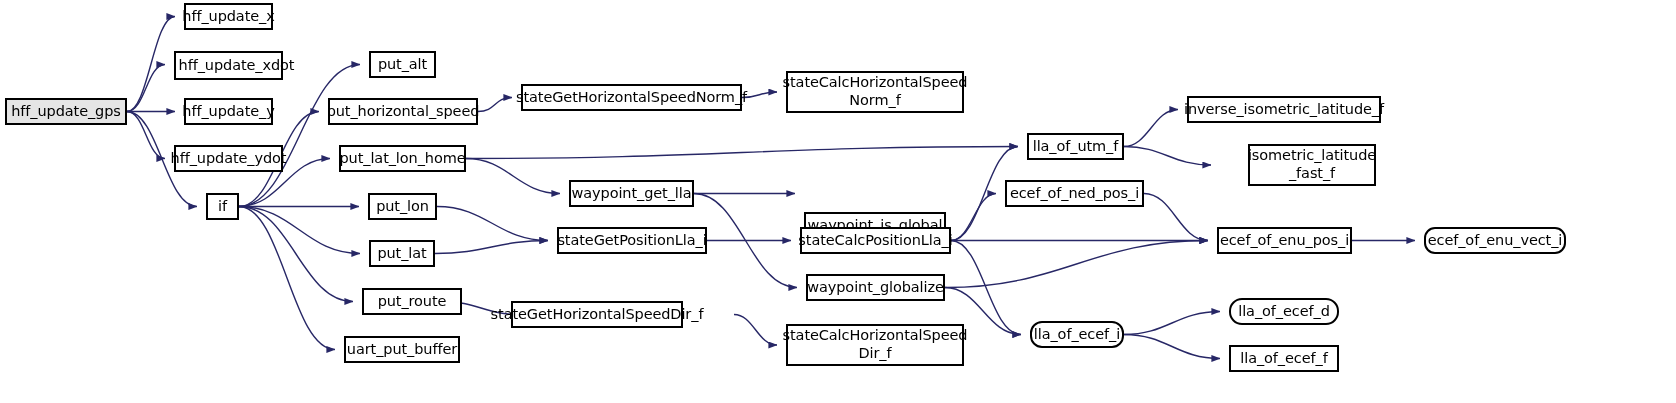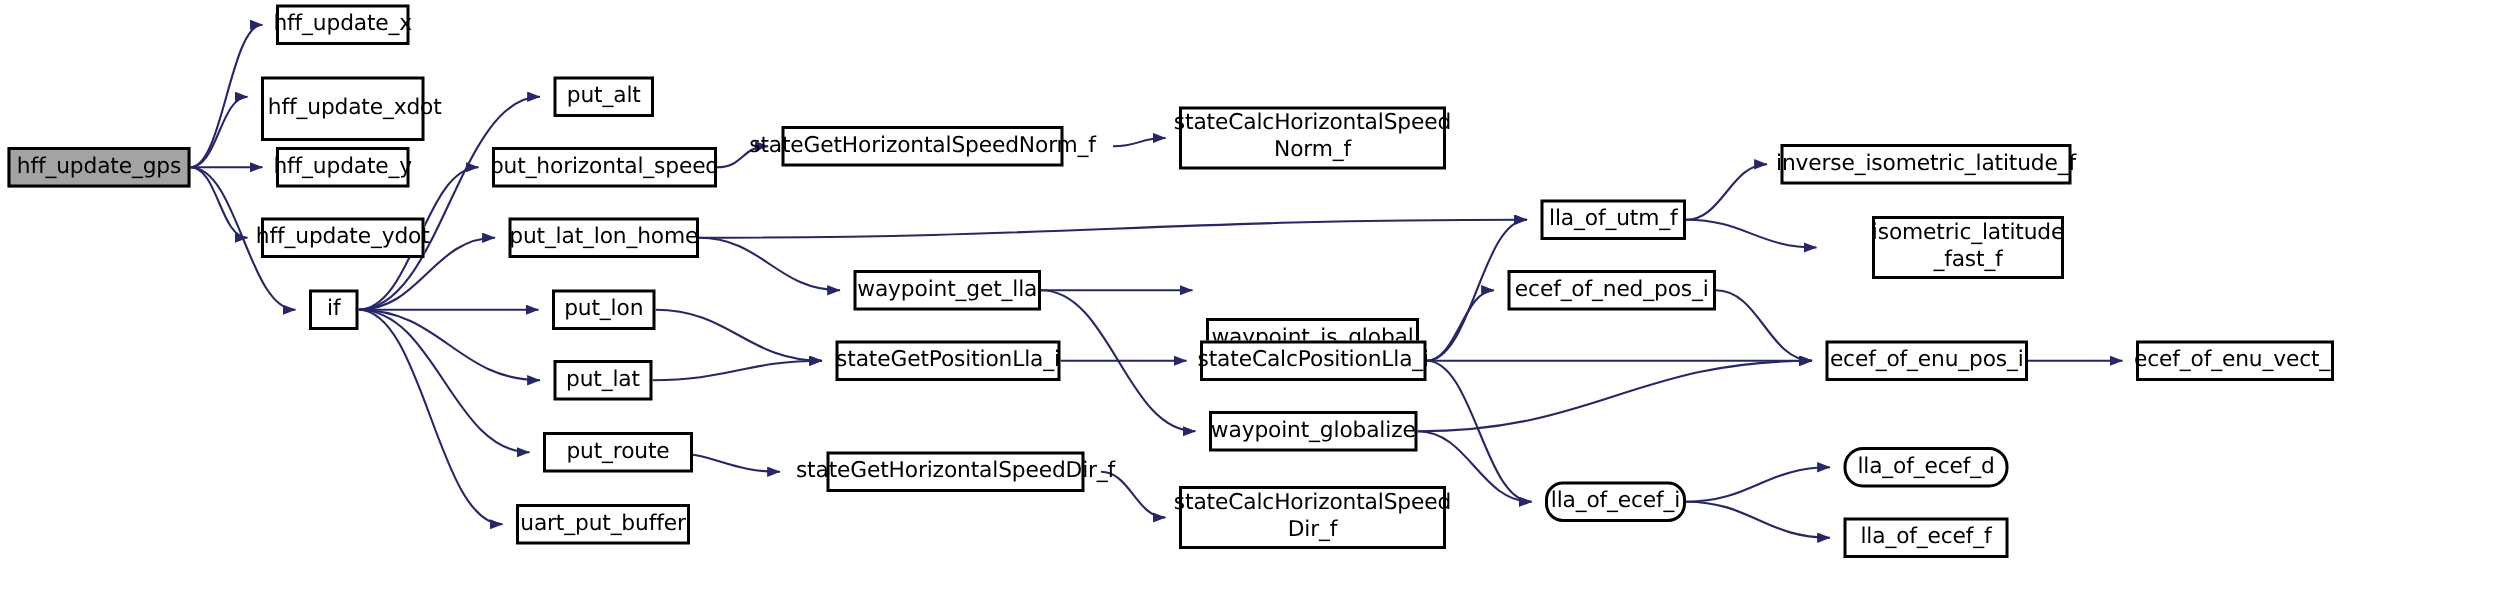--- a/index.html
+++ b/index.html
@@ -32,21 +32,21 @@
     align-items: center;
     justify-content: center;
     text-align: center;
     font-size: 14.5px;
     line-height: 1.22;
     letter-spacing: -0.1px;
     white-space: pre-line;
     z-index: 2;
   }
   .node.highlight {
-    background: #a3a3a3;
+    background: #e5e5e5;
   }
 </style>
 </head>
 <body>
 
 <div id="canvas">
   <svg id="edges" viewBox="0 0 1676 403">
     <defs>
       <marker id="arrow" markerWidth="9" markerHeight="7" refX="8.6" refY="3.5" orient="auto" markerUnits="userSpaceOnUse">
         <path d="M0,0 L9,3.5 L0,7 z" fill="#272766"></path>
@@ -86,46 +86,46 @@
         <path d="M1124,334.5 C1167.2,334.5 1176.8,311.5 1220,311.5" fill="none" stroke="#272766" stroke-width="1.4" marker-end="url(#arrow)"></path>
         <path d="M1124,334.5 C1167.2,334.5 1176.8,358.5 1220,358.5" fill="none" stroke="#272766" stroke-width="1.4" marker-end="url(#arrow)"></path>
         <path d="M1352,240.5 L1415,240.5" fill="none" stroke="#272766" stroke-width="1.4" marker-end="url(#arrow)"></path>
         <path d="M442,301.5 C477.1,301.5 484.9,314.5 520,314.5" fill="none" stroke="#272766" stroke-width="1.4" marker-end="url(#arrow)"></path>
         <path d="M734,314.5 C753.35,314.5 757.65,345 777,345" fill="none" stroke="#272766" stroke-width="1.4" marker-end="url(#arrow)"></path>
       </g>
   </svg>
   <div id="nodes">
       <div class="node highlight" style="left: 5px; top: 98px; width: 122px; height: 27px;">hff_update_gps</div>
       <div class="node" style="left: 184px; top: 3px; width: 89px; height: 27px;">hff_update_x</div>
-      <div class="node" style="left: 174px; top: 51px; width: 109px; height: 43px; padding-left: 16px;">hff_update_xdot</div>
+      <div class="node" style="left: 174px; top: 51px; width: 109px; height: 29px; padding-left: 16px;">hff_update_xdot</div>
       <div class="node" style="left: 184px; top: 98px; width: 89px; height: 27px;">hff_update_y</div>
       <div class="node" style="left: 174px; top: 145px; width: 109px; height: 27px;">hff_update_ydot</div>
       <div class="node" style="left: 206px; top: 193px; width: 33px; height: 27px;">if</div>
       <div class="node" style="left: 369px; top: 51px; width: 67px; height: 27px;">put_alt</div>
       <div class="node" style="left: 328px; top: 98px; width: 150px; height: 27px;">put_horizontal_speed</div>
       <div class="node" style="left: 339px; top: 145px; width: 127px; height: 27px;">put_lat_lon_home</div>
       <div class="node" style="left: 368px; top: 193px; width: 69px; height: 27px;">put_lon</div>
       <div class="node" style="left: 369px; top: 240px; width: 66px; height: 27px;">put_lat</div>
       <div class="node" style="left: 362px; top: 288px; width: 100px; height: 27px;">put_route</div>
       <div class="node" style="left: 344px; top: 336px; width: 116px; height: 27px;">uart_put_buffer</div>
-      <div class="node" style="left: 521px; top: 84px; width: 188px; height: 27px;">stateGetHorizontalSpeedNorm_f</div>
+      <div class="node" style="left: 521px; top: 84px; width: 221px; height: 27px;">stateGetHorizontalSpeedNorm_f</div>
       <div class="node" style="left: 569px; top: 180px; width: 125px; height: 27px;">waypoint_get_lla</div>
       <div class="node" style="left: 557px; top: 227px; width: 150px; height: 27px;">stateGetPositionLla_i</div>
-      <div class="node" style="left: 551px; top: 301px; width: 172px; height: 27px; text-align: right;">stateGetHorizontalSpeedDir_f</div>
+      <div class="node" style="left: 511px; top: 301px; width: 172px; height: 27px; text-align: right;">stateGetHorizontalSpeedDir_f</div>
       <div class="node" style="left: 786px; top: 71px; width: 178px; height: 42px;">stateCalcHorizontalSpeed
 Norm_f</div>
       <div class="node" style="left: 804px; top: 180px; width: 142px; height: 27px; margin-top: 32px;">waypoint_is_global</div>
       <div class="node" style="left: 800px; top: 227px; width: 151px; height: 27px;">stateCalcPositionLla_i</div>
       <div class="node" style="left: 806px; top: 274px; width: 139px; height: 27px;">waypoint_globalize</div>
       <div class="node" style="left: 786px; top: 324px; width: 178px; height: 42px;">stateCalcHorizontalSpeed
 Dir_f</div>
       <div class="node" style="left: 1027px; top: 133px; width: 97px; height: 27px;">lla_of_utm_f</div>
       <div class="node" style="left: 1005px; top: 180px; width: 139px; height: 27px;">ecef_of_ned_pos_i</div>
       <div class="node" style="left: 1030px; top: 321px; width: 94px; height: 27px; border-radius: 12px;">lla_of_ecef_i</div>
       <div class="node" style="left: 1187px; top: 96px; width: 194px; height: 27px;">inverse_isometric_latitude_f</div>
       <div class="node" style="left: 1220px; top: 144px; width: 128px; height: 42px; margin-left: 28px;">isometric_latitude
 _fast_f</div>
       <div class="node" style="left: 1217px; top: 227px; width: 135px; height: 27px;">ecef_of_enu_pos_i</div>
       <div class="node" style="left: 1229px; top: 298px; width: 110px; height: 27px; border-radius: 13px;">lla_of_ecef_d</div>
       <div class="node" style="left: 1229px; top: 345px; width: 110px; height: 27px;">lla_of_ecef_f</div>
-      <div class="node" style="left: 1424px; top: 227px; width: 132px; height: 27px;">ecef_of_enu_vect_i</div>
+      <div class="node" style="left: 1424px; top: 227px; width: 142px; height: 27px; border-radius: 11px;">ecef_of_enu_vect_i</div>
     </div>
 </div>
 
 </body></html>

